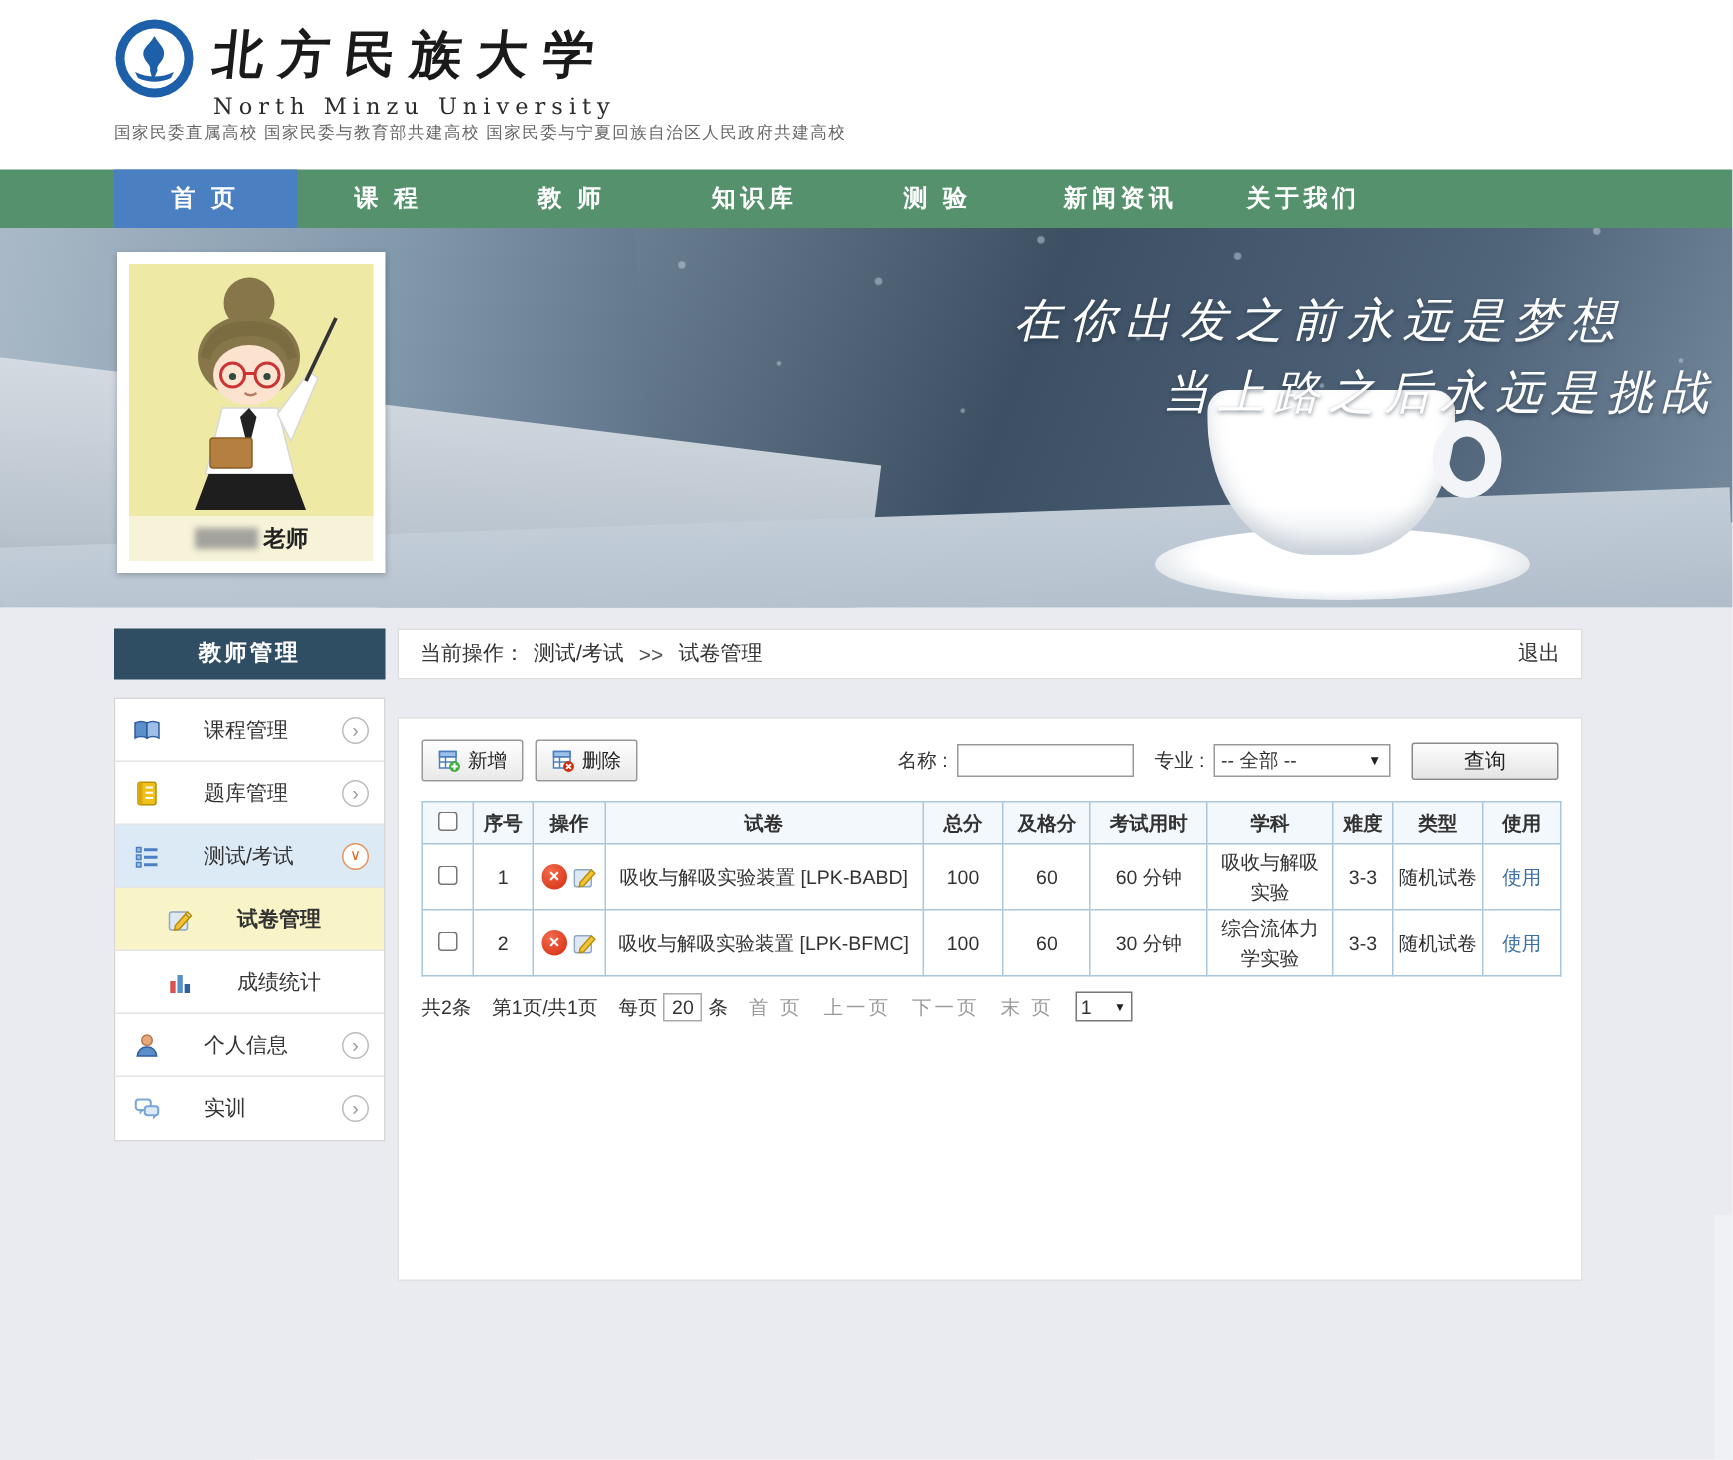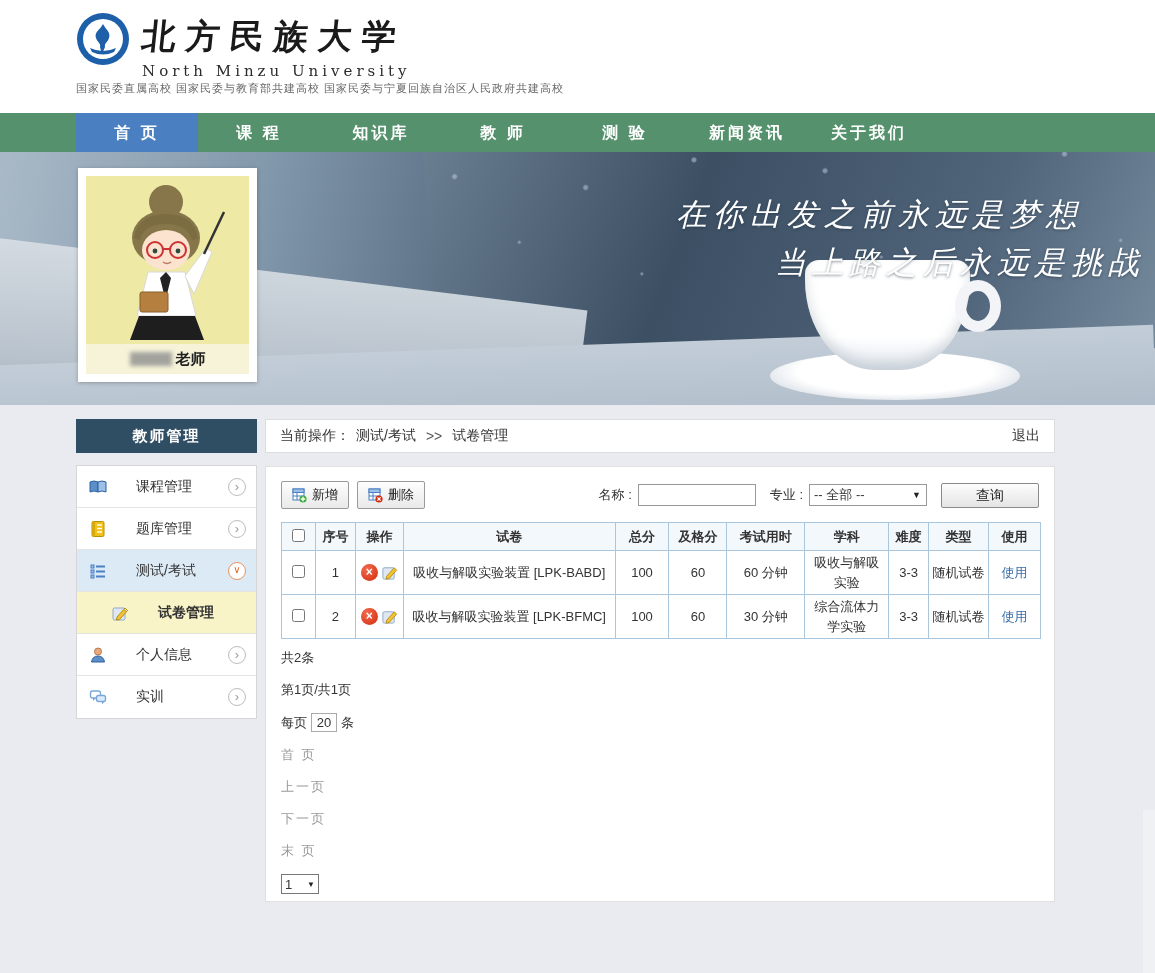--- a/index.html
+++ b/index.html
@@ -78,21 +78,21 @@
   .chev.down { border-color:#e8935d; color:#e2661f; }
   .chev.down::after { content:"\2228"; font-size:10px; position:relative; top:-2px; }
   .mi-icon { width:18px; height:18px; flex:0 0 18px; }
 
   
   .main-col { position:absolute; left:265px; top:14px; width:790px; }
   .crumb-bar { height:34px; background:#fff; border:1px solid #dcdcdc; display:flex; align-items:center; padding:0 14px; font-size:14px; color:#333; }
   .crumb-bar .sep { margin:0 10px; color:#555; }
   .crumb-section { margin-left:6px; }
   .logout { margin-left:auto; color:#333; cursor:pointer; }
-  .content-panel { margin-top:13px; background:#fff; border:1px solid #e0e0e0; height:436px; padding:14px 15px; }
+  .content-panel { margin-top:25px; background:#fff; border:1px solid #e0e0e0; height:376px; padding:14px 15px; }
 
   
   .toolbar { display:flex; align-items:center; }
   .tool-btn { display:flex; align-items:center; gap:5px; border:1px solid #9a9a9a; border-radius:2px;
     background:linear-gradient(#fefefe,#e9e9e9); font-size:13px; color:#222; padding:4px 10px; margin-right:8px; cursor:pointer; }
   .fld-label { font-size:13px; color:#333; }
   .name-input { width:118px; height:22px; border:1px solid #999; margin:0 14px 0 6px; font-size:13px; padding:0 4px; }
   .sel-box { width:118px; height:22px; border:1px solid #999; margin-left:6px; font-size:13px; display:flex; align-items:center; padding:0 4px; position:relative; cursor:pointer; background:#fff; color:#333; }
   .sel-box::after { content:"\25BC"; font-size:9px; color:#222; position:absolute; right:5px; }
   .spacer { flex:1; }
@@ -107,21 +107,21 @@
   td.paper-name { text-align:left; padding:2px 6px; line-height:1.5; }
   td.subject { padding:2px 4px; line-height:1.5; }
   .ops { display:flex; align-items:center; justify-content:center; gap:3px; }
   .del-ic { width:17px; height:17px; border-radius:50%; background:radial-gradient(circle at 35% 30%,#f26b4e,#d42a0c); color:#fff;
     font-size:12px; font-weight:bold; line-height:17px; text-align:center; cursor:pointer; }
   .del-ic::after { content:"\00D7"; }
   .edit-ic { width:17px; height:17px; cursor:pointer; }
   .use-link { color:#3A6EA5; cursor:pointer; }
 
   
-  .pager { margin-top:10px; font-size:13px; color:#333; display:flex; align-items:flex-start; gap:14px;flex-direction:column; }
+  .pager { margin-top:10px; font-size:13px; color:#333; display:flex; align-items:flex-end; gap:14px; }
   .pager .grp { display:flex; align-items:center; gap:4px; }
   .per-box { display:inline-block; width:26px; height:19px; border:1px solid #aaa; text-align:center; line-height:18px; }
   .pg-link { color:#9a9a9a; letter-spacing:2px; cursor:pointer; }
   .pg-sel { width:38px; height:20px; border:1px solid #777; display:inline-flex; align-items:center; padding:0 3px; position:relative; cursor:pointer; background:#fff; }
   .pg-sel::after { content:"\25BC"; font-size:8px; position:absolute; right:3px; color:#222; }
 
   .right-strip { position:absolute; right:0; top:405px; width:12px; height:568px; background:#f0f1f5; }
 </style>
 </head>
 <body>
@@ -141,22 +141,22 @@
       <div class="uni-cn">北方民族大学</div>
       <div class="uni-en">North Minzu University</div>
     </div>
   </div>
   <div class="tagline">国家民委直属高校  国家民委与教育部共建高校  国家民委与宁夏回族自治区人民政府共建高校</div>
 </div>
 
 <div class="main-nav">
   <div class="nav-item first active">首 页</div>
   <div class="nav-item">课 程</div>
+  <div class="nav-item">教 师</div>
   <div class="nav-item">知识库</div>
-  <div class="nav-item">教 师</div>
   <div class="nav-item">测 验</div>
   <div class="nav-item">新闻资讯</div>
   <div class="nav-item">关于我们</div>
 </div>
 
 <div class="banner">
   <div class="window-slab"></div>
   <div class="rain"></div>
   <div class="laptop"></div>
   <div class="keys"></div>
@@ -241,20 +241,28 @@
 
       <div class="menu-item sub selected">
         <svg class="mi-icon" viewBox="0 0 18 18">
           <rect x="2" y="4" width="12" height="12" rx="1.5" fill="#dfe7f2" stroke="#8fa8c6"></rect>
           <path d="M6 13 L14 4 L16.5 6.5 L8.5 15.5 L5.5 16 Z" fill="#f2c337" stroke="#b78e07"></path>
           <path d="M14 4 L16.5 6.5 L15.2 7.8 L12.8 5.2 Z" fill="#e8e8e8" stroke="#b78e07"></path>
         </svg>
         <span class="mi-label">试卷管理</span>
       </div>
 
+      <div class="menu-item sub">
+        <svg class="mi-icon" viewBox="0 0 18 18">
+          <rect x="2.5" y="8" width="3.6" height="8" fill="#d9534f"></rect>
+          <rect x="7.3" y="4" width="3.6" height="12" fill="#5b8fc9"></rect>
+          <rect x="12.1" y="10" width="3.6" height="6" fill="#2f5f9e"></rect>
+        </svg>
+        <span class="mi-label">成绩统计</span>
+      </div>
 
       <div class="menu-item">
         <svg class="mi-icon" viewBox="0 0 18 18">
           <circle cx="9" cy="5.5" r="3.5" fill="#e8a87c" stroke="#b5794d"></circle>
           <path d="M2.5 16 q1 -6 6.5 -6 q5.5 0 6.5 6 z" fill="#5b8fc9" stroke="#2f5f9e"></path>
         </svg>
         <span class="mi-label">个人信息</span>
         <span class="chev right"></span>
       </div>
 

